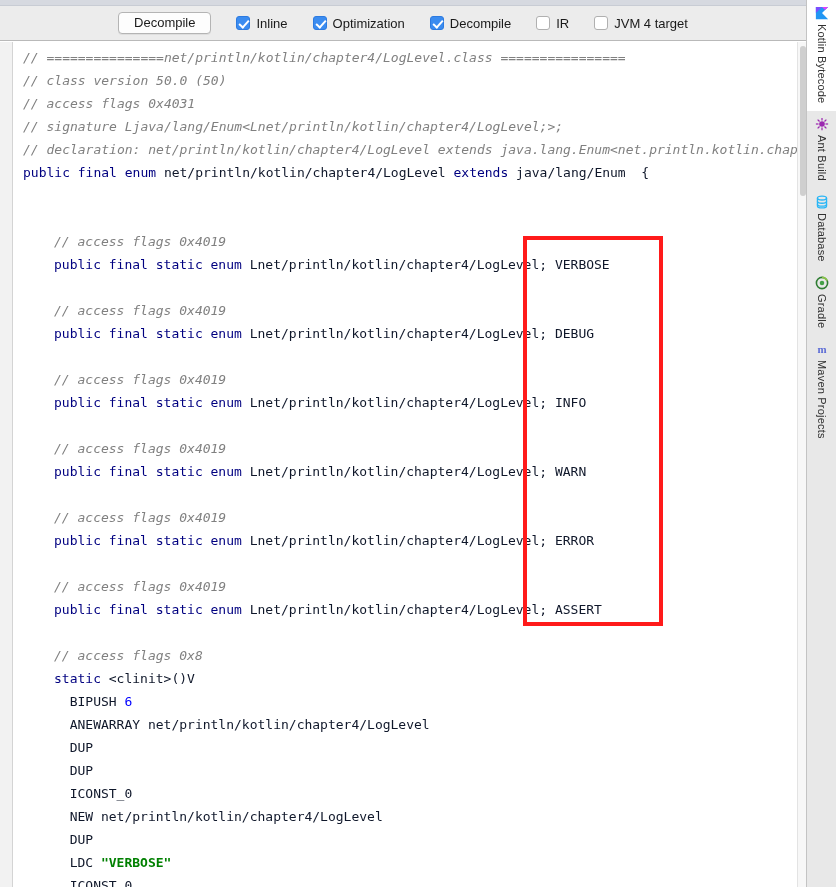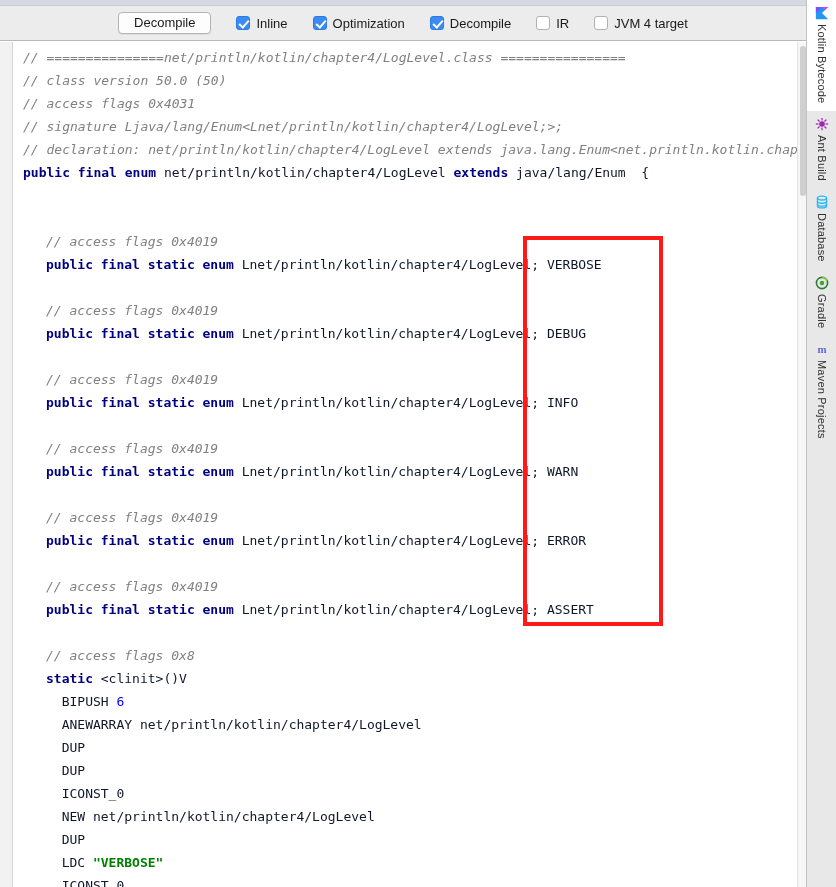--- a/index.html
+++ b/index.html
@@ -114,23 +114,23 @@
     right: 0; bottom: 0;
     padding-top: 4px;
     font-family: "DejaVu Sans Mono", "Liberation Mono", monospace;
     font-size: 13px;
     line-height: 23px;
     white-space: pre;
     color: #202020;
   }
   .line { height: 23px; white-space: pre; }
   .ind1 { padding-left: 9px; }
-  .ind2 { padding-left: 32px; }
+  .ind2 { padding-left: 40px; }
   .cmt { color: #808080; font-style: italic; }
-  .kw  { color: #000080; font-weight: bold; }
+  .kw  { color: #000080; font-weight: normal; }
   .str { color: #008000; font-weight: bold; }
   .num { color: #0000ff; }
   .plain { color: #0f172a; }
 
   
   .redbox {
     position: absolute;
     left: 523px;
     top: 194px;
     width: 140px;

